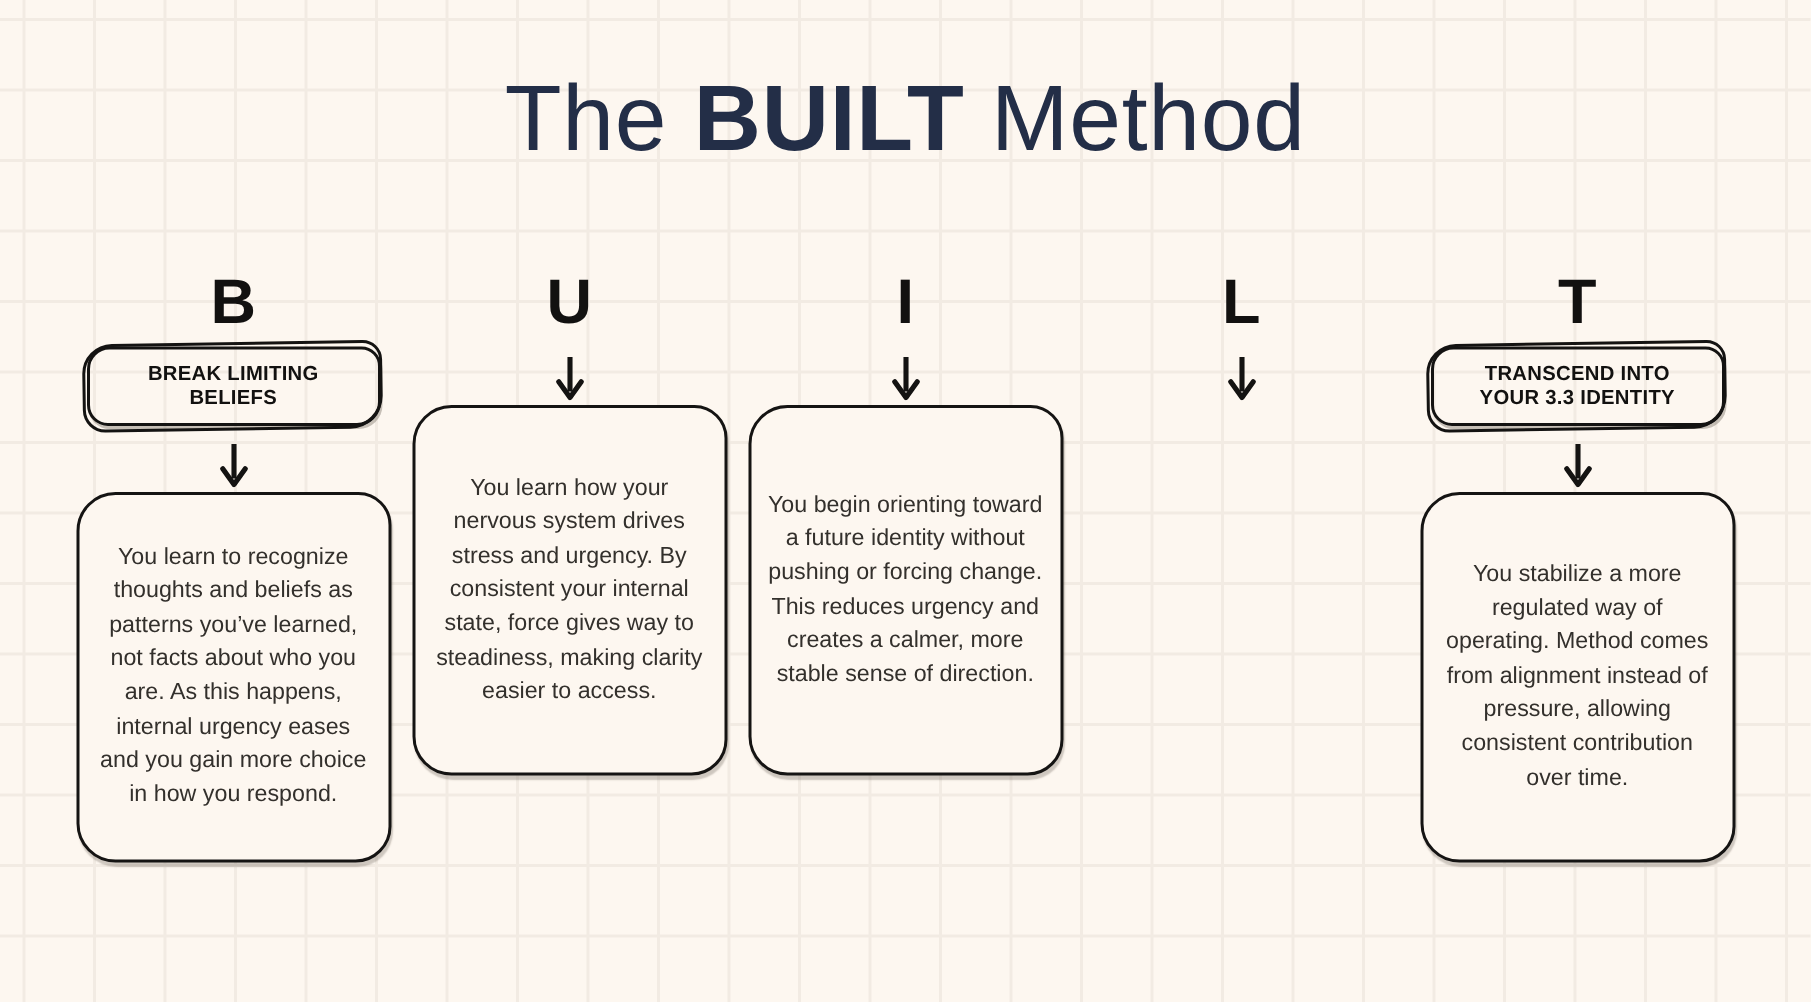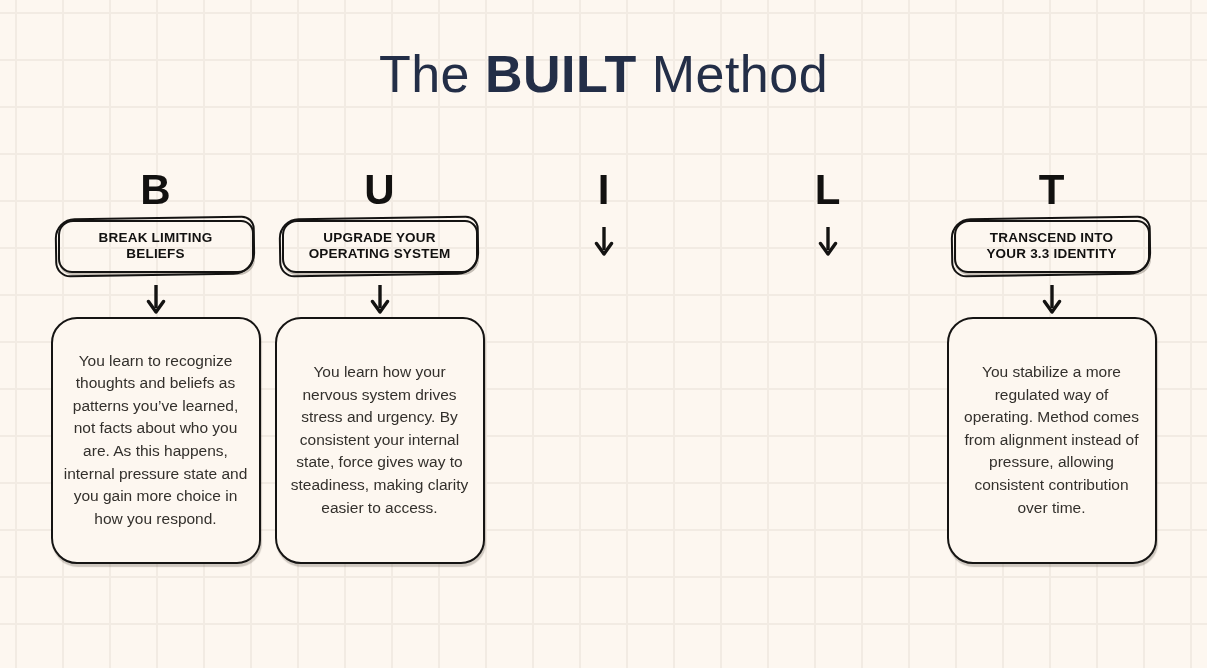--- a/index.html
+++ b/index.html
@@ -16,21 +16,21 @@
     background-image:
       linear-gradient(to right, #F2EBE3 2px, transparent 2px),
       linear-gradient(to bottom, #F2EBE3 2px, transparent 2px);
     background-size: 47px 47px;
     background-position: 15px 12px;
   }
 
   .title {
     margin-top: 46px;
     text-align: center;
-    font-size: 52px;
+    font-size: 62px;
     font-weight: 400;
     color: #232E47;
     letter-spacing: 0.5px;
     line-height: 1.1;
   }
   .title .hl { font-weight: 800; }
 
   .columns {
     margin-top: 66px;
     display: flex;
@@ -117,44 +117,44 @@
   <div class="col">
     <div class="letter">B</div>
     <div class="badge">
         <span>BREAK LIMITING BELIEFS</span>
       </div>
     <svg class="arrow" width="24" height="30" viewBox="0 0 24 30">
         <line x1="12" y1="1" x2="12" y2="24" stroke="#141312" stroke-width="3.4"></line>
         <polyline points="4.5,17.5 12,28 19.5,17.5" fill="none" stroke="#141312" stroke-width="3.4" stroke-linecap="round" stroke-linejoin="round"></polyline>
       </svg>
     <div class="card">
-        <p>You learn to recognize thoughts and beliefs as patterns you’ve learned, not facts about who you are. As this happens, internal pressure state and you gain more choice in how you respond.</p>
+        <p>You learn to recognize thoughts and beliefs as patterns you’ve learned, not facts about who you are. As this happens, internal urgency eases and you gain more choice in how you respond.</p>
       </div>
   </div>
 
   <div class="col">
     <div class="letter">U</div>
-    <div class="badge">
-        <span>UPGRADE YOUR OPERATING SYSTEM</span>
-      </div>
     <svg class="arrow" width="24" height="30" viewBox="0 0 24 30">
         <line x1="12" y1="1" x2="12" y2="24" stroke="#141312" stroke-width="3.4"></line>
         <polyline points="4.5,17.5 12,28 19.5,17.5" fill="none" stroke="#141312" stroke-width="3.4" stroke-linecap="round" stroke-linejoin="round"></polyline>
       </svg>
     <div class="card">
         <p>You learn how your nervous system drives stress and urgency. By consistent your internal state, force gives way to steadiness, making clarity easier to access.</p>
       </div>
   </div>
 
   <div class="col">
     <div class="letter">I</div>
     <svg class="arrow" width="24" height="30" viewBox="0 0 24 30">
         <line x1="12" y1="1" x2="12" y2="24" stroke="#141312" stroke-width="3.4"></line>
         <polyline points="4.5,17.5 12,28 19.5,17.5" fill="none" stroke="#141312" stroke-width="3.4" stroke-linecap="round" stroke-linejoin="round"></polyline>
       </svg>
+    <div class="card">
+        <p>You begin orienting toward a future identity without pushing or forcing change. This reduces urgency and creates a calmer, more stable sense of direction.</p>
+      </div>
   </div>
 
   <div class="col">
     <div class="letter">L</div>
     <svg class="arrow" width="24" height="30" viewBox="0 0 24 30">
         <line x1="12" y1="1" x2="12" y2="24" stroke="#141312" stroke-width="3.4"></line>
         <polyline points="4.5,17.5 12,28 19.5,17.5" fill="none" stroke="#141312" stroke-width="3.4" stroke-linecap="round" stroke-linejoin="round"></polyline>
       </svg>
   </div>
 

